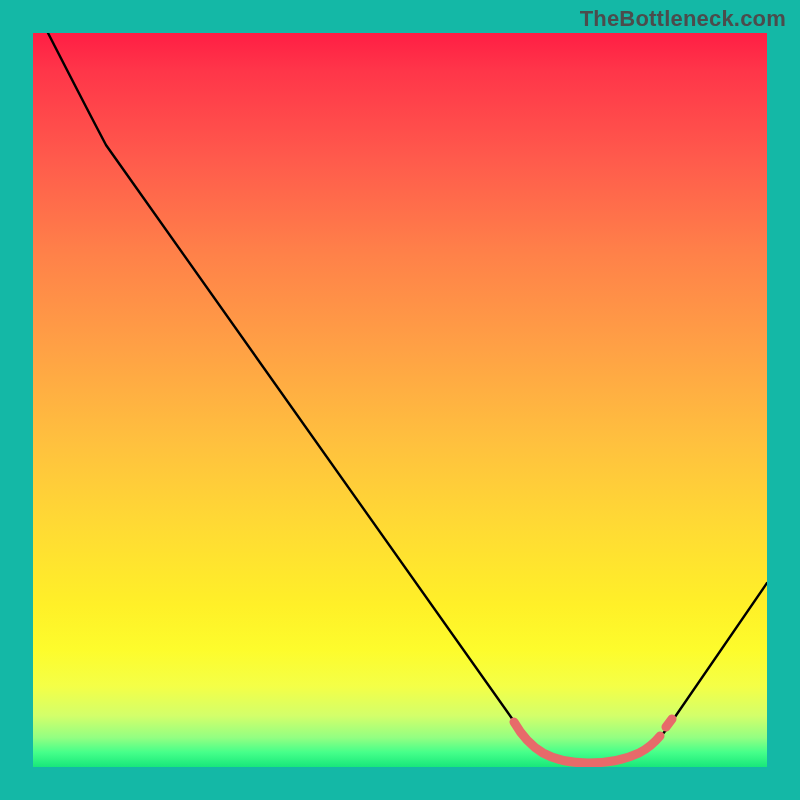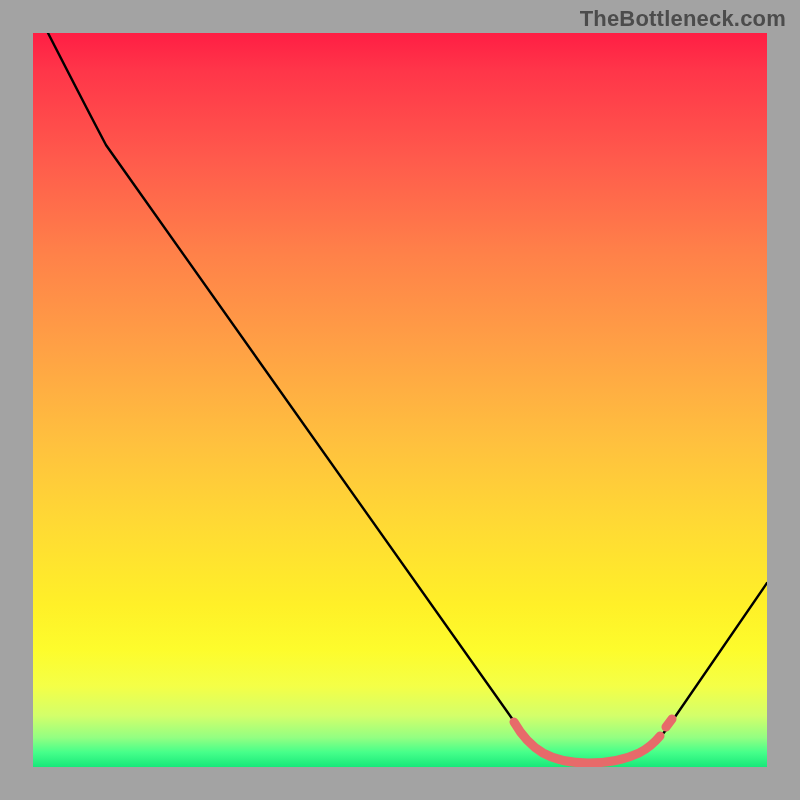--- a/index.html
+++ b/index.html
@@ -1,21 +1,21 @@
 <!DOCTYPE html>
 <html><head>
 <meta charset="utf-8">
 <style>
   * { margin: 0; padding: 0; box-sizing: border-box; }
   html, body { width: 800px; height: 800px; overflow: hidden; background: #000; }
   .frame {
     position: relative;
     width: 800px;
     height: 800px;
-    background: #a3a3a3;
+    background: #14b8a6;
   }
   .watermark {
     position: absolute;
     top: 6px;
     right: 14px;
     font-family: Arial, Helvetica, sans-serif;
     font-size: 22px;
     font-weight: 600;
     color: #4c4c4c;
     letter-spacing: 0.2px;

